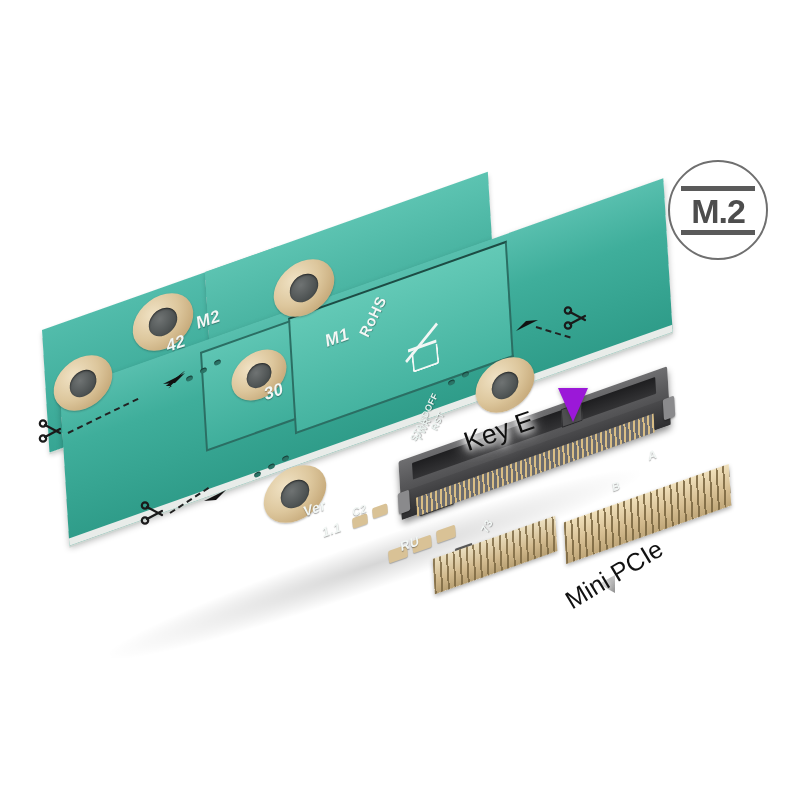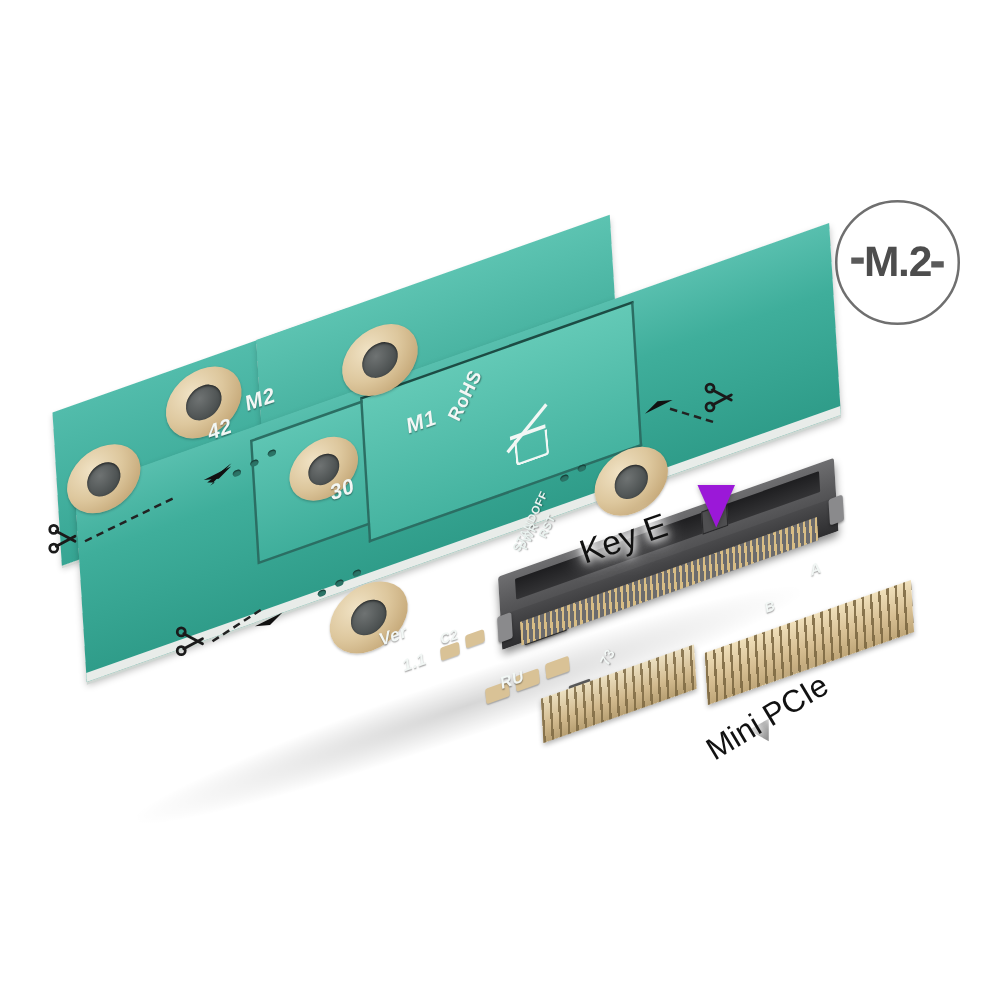--- a/index.html
+++ b/index.html
@@ -11,21 +11,21 @@
   }
   #stage{position:absolute;inset:0;width:800px;height:800px;background:#fff;}
 
   
   .badge{
     position:absolute;left:668px;top:160px;width:100px;height:100px;
     border:2px solid #6f6f6f;border-radius:50%;
     display:flex;align-items:center;justify-content:center;
     background:#fff;box-sizing:border-box;
   }
-  .badge-inner{display:flex;align-items:center;justify-content:center;width:74px;}
+  .badge-inner{display:flex;flex-direction:column;align-items:center;justify-content:center;width:74px;}
   .badge-rule{width:100%;height:5px;background:#5a5a5a;}
   .badge-rule.top{margin-bottom:3px;}
   .badge-rule.bot{margin-top:2px;}
   .badge-text{
     font-size:34px;font-weight:bold;color:#4d4d4d;letter-spacing:-1px;line-height:1;
     font-family:"Liberation Sans", sans-serif;
   }
 
   
   .board-wrap{position:absolute;left:0px;top:0px;width:800px;height:800px;}

